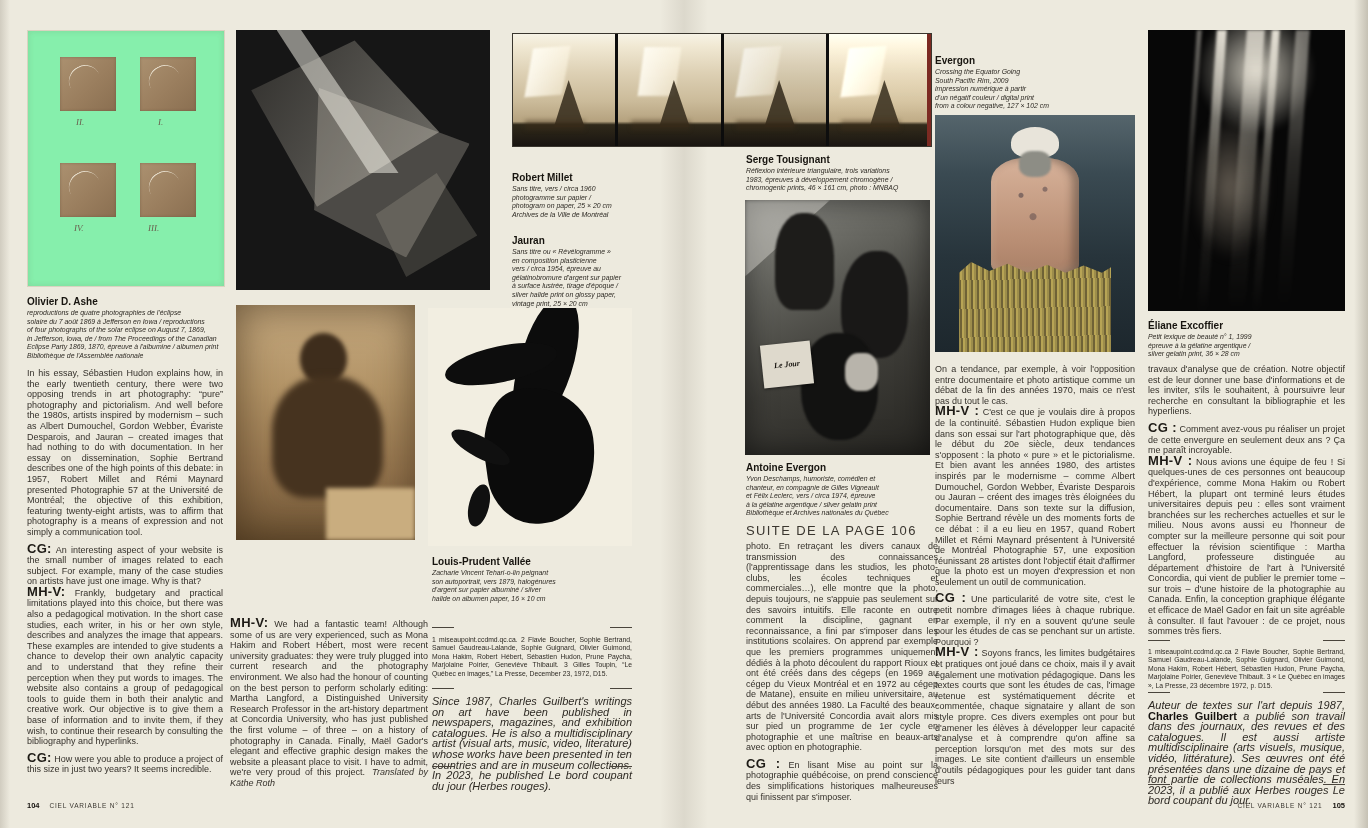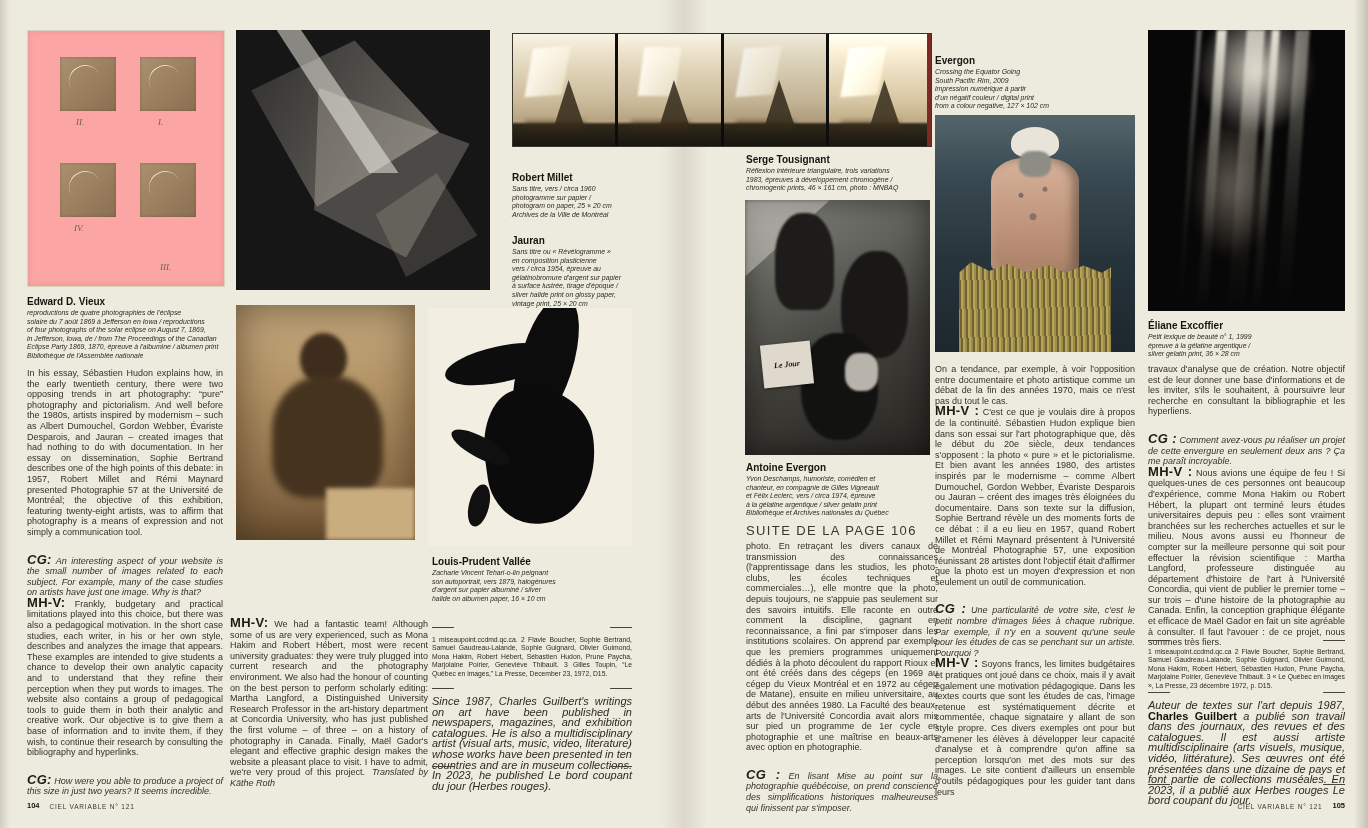--- a/index.html
+++ b/index.html
@@ -9,39 +9,39 @@
           background:linear-gradient(90deg,rgba(0,0,0,0) 0%,rgba(70,60,45,.10) 50%,rgba(0,0,0,0) 100%);}
   .edge{position:absolute;top:0;height:828px;}
   .edge-l{left:0;width:10px;background:linear-gradient(90deg,rgba(80,70,55,.18),rgba(0,0,0,0));}
   .edge-r{right:0;width:14px;background:linear-gradient(270deg,rgba(80,70,55,.25),rgba(0,0,0,0));}
   .photo{position:absolute;overflow:hidden;}
   .photo *{position:absolute;}
 
   
   .col{position:absolute;text-align:justify;font-size:9px;line-height:10.6px;}
   .col p{margin:0;}
-  .col p.gap{margin-top:17px;font-style:italic;}
+  .col p.gap{margin-top:6px;}
   .spk{font-weight:700;font-size:13px;letter-spacing:.3px;color:#1d1a15;}
   .translator{font-style:italic;margin-left:7px;}
   .cap{position:absolute;}
   .cap-name{font-size:10px;font-weight:700;color:#17140f;margin-bottom:2px;}
   .cap-details{font-size:6.9px;line-height:8.6px;font-style:italic;color:#2e2a24;white-space:pre-line;}
   .notes{position:absolute;font-size:6.8px;line-height:8.4px;color:#2e2a24;text-align:justify;}
   .bio{position:absolute;font-size:11px;line-height:10.6px;font-style:italic;color:#2e2a24;text-align:justify;}
   .bio b{font-style:normal;font-weight:700;color:#14110d;}
   .rule{position:absolute;height:2px;}
   .rule::before,.rule::after{content:"";position:absolute;top:0;width:22px;border-top:1.5px solid #4a453c;}
   .rule::before{left:0;} .rule::after{right:0;}
   .suite{position:absolute;font-size:13px;letter-spacing:1.4px;color:#3a362f;}
-  .footer{position:absolute;top:801px;display:flex;align-items:flex-end;gap:10px;}
+  .footer{position:absolute;top:801px;display:flex;align-items:center;gap:10px;}
   .issue{font-size:6.5px;letter-spacing:.8px;color:#3a362f;}
   .pagenum{font-size:7.5px;font-weight:700;color:#14110d;}
 
   
-  .eclipse{position:absolute;left:27px;top:30px;width:196px;height:255px;background:#fca5a5;
+  .eclipse{position:absolute;left:27px;top:30px;width:196px;height:255px;background:#86efac;
            border:1px solid #d9d3c0;box-shadow:0 0 6px rgba(90,80,60,.15) inset;text-align:center;}
   .ecl-sq{position:absolute;width:56px;height:54px;
           background:linear-gradient(135deg,#ab9170 0%,#9a7e5e 55%,#8a6f51 100%);
           box-shadow:0 0 3px rgba(80,60,40,.4) inset;}
   .ecl-sq::after{content:"";position:absolute;left:16%;top:14%;width:58%;height:58%;border-radius:50%;
           border-top:1.5px solid rgba(255,252,240,.8);transform:rotate(-28deg);}
   .ecl-num{position:absolute;font-family:"Liberation Serif",serif;font-style:italic;font-size:9px;color:#6b6150;}
 
   
   .photogram{left:236px;top:30px;width:254px;height:260px;background:#161616;}
@@ -140,21 +140,21 @@
   <div class="gutter"></div>
 
   <div class="eclipse">
     <div class="ecl-sq" style="left:32px;top:26px;"></div>
     <div class="ecl-sq" style="left:112px;top:26px;"></div>
     <div class="ecl-sq" style="left:32px;top:132px;"></div>
     <div class="ecl-sq" style="left:112px;top:132px;"></div>
     <div class="ecl-num" style="left:48px;top:86px;">II.</div>
     <div class="ecl-num" style="left:130px;top:86px;">I.</div>
     <div class="ecl-num" style="left:46px;top:192px;">IV.</div>
-    <div class="ecl-num" style="left:132px;top:192px;margin-top:39px;">III.</div>
+    <div class="ecl-num" style="left:120px;top:192px;">III.</div>
   </div>
 
   <div class="photo photogram">
     <div class="sh1"></div>
     <div class="sh2"></div>
     <div class="sh3"></div>
     <div class="sh4"></div>
   </div>
 
   <div class="strip">
@@ -175,21 +175,21 @@
     </div>
     <div class="frame">
       <div class="light"></div>
       <div class="obj"></div>
       <div class="fshadow"></div>
     </div>
     <div class="strip-end"></div>
   </div>
 
   <div class="cap" style="left:27px;top:296px;width:210px;">
-    <div class="cap-name">Edward D. Vieux</div>
+    <div class="cap-name">Olivier D. Ashe</div>
     <div class="cap-details">reproductions de quatre photographies de l'éclipse
 solaire du 7 août 1869 à Jefferson en Iowa / reproductions
 of four photographs of the solar eclipse on August 7, 1869,
 in Jefferson, Iowa, de / from The Proceedings of the Canadian
 Eclipse Party 1869, 1870, épreuve à l'albumine / albumen print
 Bibliothèque de l'Assemblée nationale</div>
   </div>
 
   <div class="cap" style="left:512px;top:172px;width:160px;">
     <div class="cap-name">Robert Millet</div>

